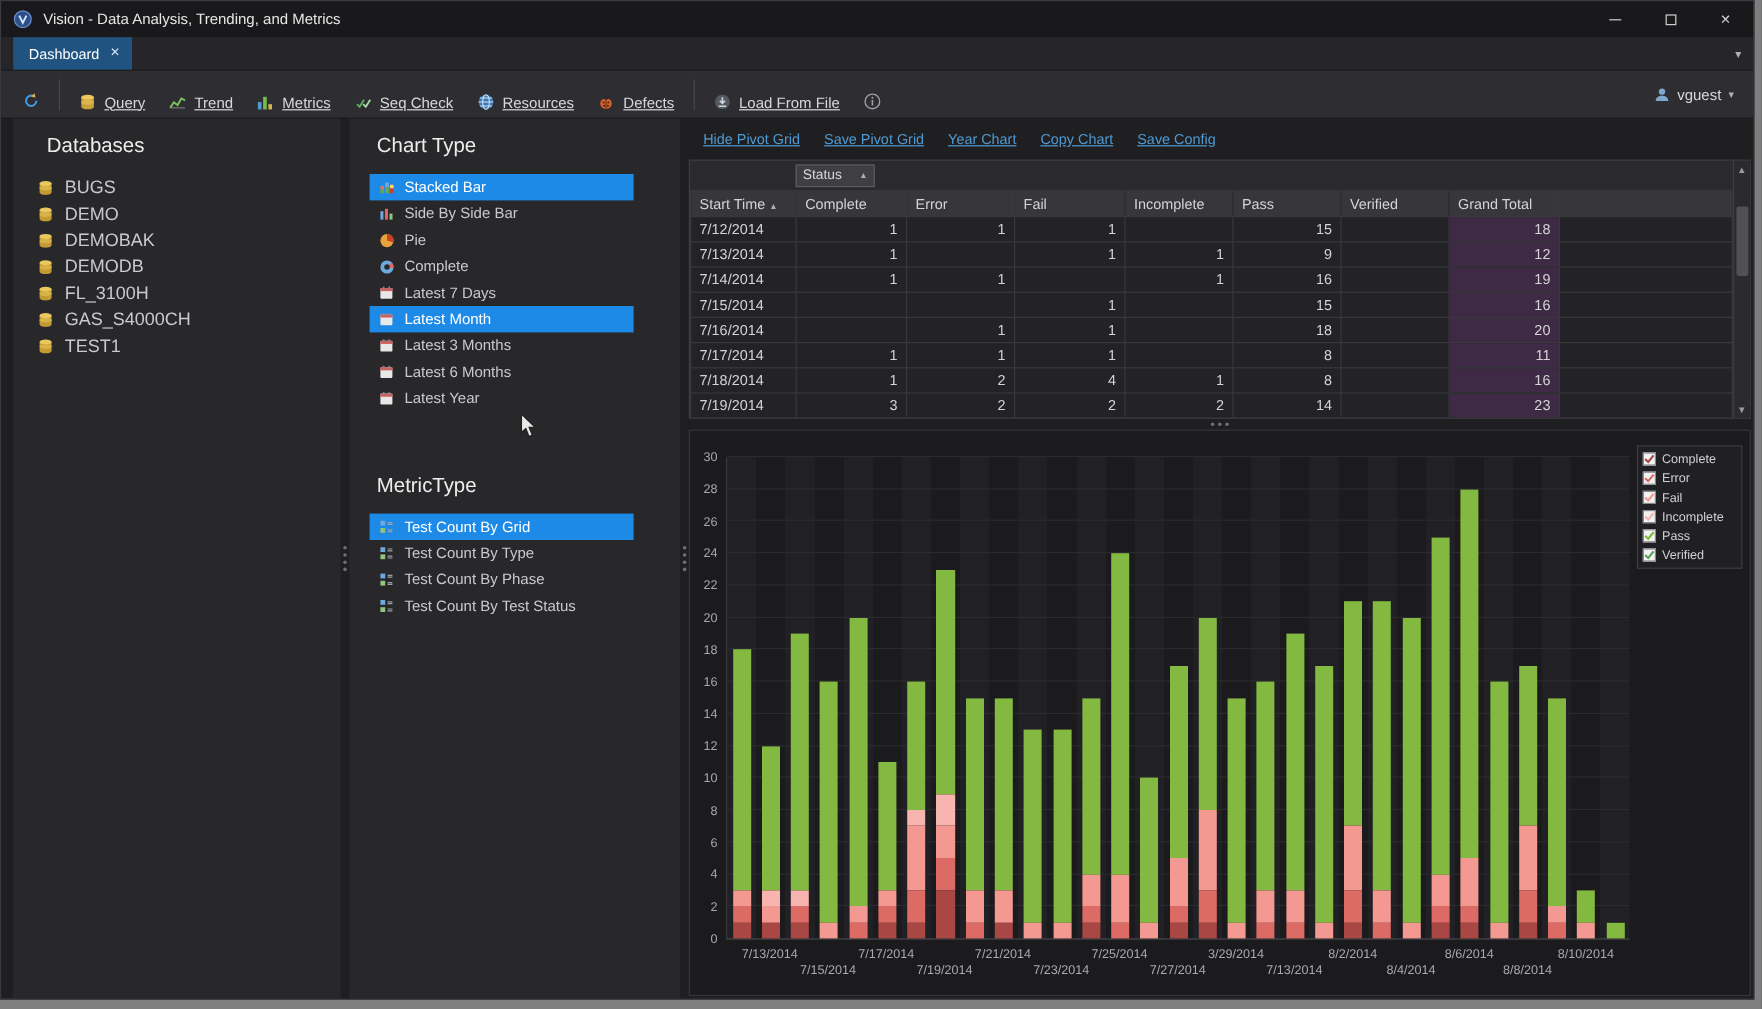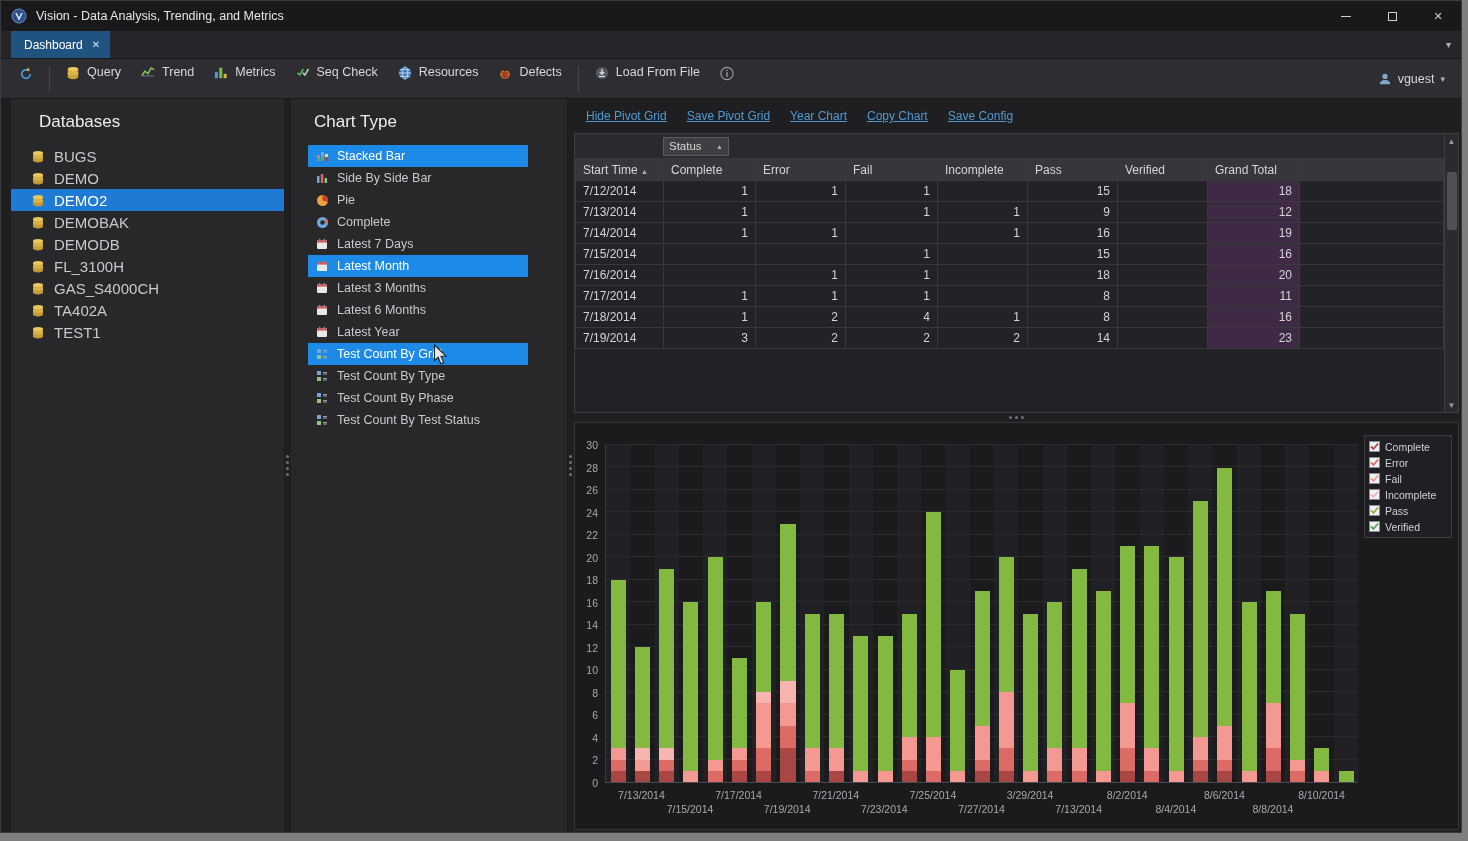--- a/index.html
+++ b/index.html
@@ -15,21 +15,21 @@
   .max-glyph{width:9px;height:9px;border:1px solid #cfcfcf;display:inline-block;}
 
   
   .tabbar{position:absolute;top:30px;left:0;right:0;height:28px;background:#26262a;border-bottom:1px solid #19191c;display:flex;align-items:stretch;}
   .tab{background:#20537f;color:#fff;display:flex;align-items:center;gap:9px;padding:0 10px 0 13px;font-size:12px;margin-left:10px;}
   .tab-close{color:#d6e6f5;font-size:10px;line-height:1;}
   .tab-caret{margin-left:auto;color:#aeb2b8;font-size:10px;display:flex;align-items:center;padding:0 10px;}
 
   
   .toolbar{position:absolute;top:58px;left:0;right:0;height:40px;background:#2e2e32;border-bottom:1px solid #19191c;display:flex;align-items:center;padding:0 8px;color:#d8d8d8;font-size:12.5px;}
-  .tool-btn{display:flex;align-items:flex-start;gap:7px;padding:0 10px;height:28px;border-radius:2px;white-space:nowrap;}
+  .tool-btn{display:flex;align-items:flex-end;gap:7px;padding:0 10px;height:28px;border-radius:2px;white-space:nowrap;text-decoration:underline;}
   .tb-sep{width:1px;height:26px;background:#46464c;margin:0 6px;}
   .tb-right{margin-left:auto;display:flex;align-items:center;gap:6px;padding-right:8px;}
   .user-caret{font-size:9px;color:#aeb2b8;}
 
   
   .main{position:absolute;top:98px;left:0;right:0;bottom:0;display:flex;background:#1f1f22;padding-left:10px;}
   .side-panel{background:#28282b;height:100%;overflow:hidden;}
   .panel-left{width:273px;}
   .panel-mid{width:276px;}
   .vsplit{width:7px;background:#1f1f22;display:flex;align-items:center;justify-content:center;}
@@ -46,21 +46,21 @@
   .opt-item{display:flex;align-items:center;gap:8px;height:22px;margin:0 39px 0 17px;padding-left:7px;font-size:12.5px;color:#c9c9cd;cursor:default;}
   .opt-item.selected{background:#1e8ae8;color:#fff;}
   .nav-ic{display:flex;width:14px;justify-content:center;flex:none;}
 
   
   .right-region{flex:1;display:flex;flex-direction:column;padding-right:2px;min-width:0;}
   .links-row{height:34px;display:flex;align-items:center;gap:20px;padding-left:12px;}
   .action-link{color:#4f9ad2;font-size:12px;text-decoration:underline;cursor:pointer;white-space:nowrap;}
 
   
-  .pivot{position:relative;height:280px;background:#232327;border:1px solid #3e3e42;overflow:hidden;flex:none;}
+  .pivot{position:relative;height:216px;background:#232327;border:1px solid #3e3e42;overflow:hidden;flex:none;}
   .pivot-filter-row{height:24px;background:#2a2a2e;display:flex;align-items:center;}
   .status-filter{margin-left:88px;width:66px;height:19px;background:#3e3e43;border:1px solid #5a5a60;color:#d8d8d8;font-size:11.5px;display:flex;align-items:center;justify-content:space-between;padding:0 5px;}
   .sort-asc{font-size:7px;color:#b0b0b4;}
   table.pivot-table{border-collapse:collapse;table-layout:fixed;width:calc(100% - 14px);}
   .pivot-table th,.pivot-table td{border:1px solid #39393d;height:21px;padding:0 7px;font-size:12px;color:#d4d4d6;font-weight:400;text-align:left;overflow:hidden;white-space:nowrap;}
   .pivot-table th{background:#37373b;height:22px;}
   .pivot-table td.num{text-align:right;}
   .pivot-table td.gt{background:#3e2a45;text-align:right;}
   .pv-scroll{position:absolute;top:0;right:0;bottom:0;width:14px;background:#2b2b2e;border-left:1px solid #3e3e42;display:flex;flex-direction:column;align-items:center;}
   .sb-arrow{height:14px;font-size:8px;color:#9a9a9e;display:flex;align-items:center;flex:none;}
@@ -245,79 +245,59 @@
           <div class="db-item">
             <span class="nav-ic">
               <svg width="12" height="13" viewBox="0 0 12 13">
                 <path d="M1 3 v7.2 c0 1.3 2.2 2.2 5 2.2 s5-0.9 5-2.2 V3" fill="#c49a35"></path>
                 <ellipse cx="6" cy="3" rx="5" ry="2.1" fill="#e9c95f"></ellipse>
                 <ellipse cx="6" cy="6.8" rx="5" ry="2" fill="#d8b34a"></ellipse>
               </svg>
             </span>
             <span>DEMO</span>
           </div>
-          <div class="db-item selected">
+          <div class="db-item">
             <span class="nav-ic">
               <svg width="12" height="13" viewBox="0 0 12 13">
                 <path d="M1 3 v7.2 c0 1.3 2.2 2.2 5 2.2 s5-0.9 5-2.2 V3" fill="#c49a35"></path>
                 <ellipse cx="6" cy="3" rx="5" ry="2.1" fill="#e9c95f"></ellipse>
                 <ellipse cx="6" cy="6.8" rx="5" ry="2" fill="#d8b34a"></ellipse>
               </svg>
             </span>
-            <span>DEMO2</span>
+            <span>DEMOBAK</span>
           </div>
           <div class="db-item">
             <span class="nav-ic">
               <svg width="12" height="13" viewBox="0 0 12 13">
                 <path d="M1 3 v7.2 c0 1.3 2.2 2.2 5 2.2 s5-0.9 5-2.2 V3" fill="#c49a35"></path>
                 <ellipse cx="6" cy="3" rx="5" ry="2.1" fill="#e9c95f"></ellipse>
                 <ellipse cx="6" cy="6.8" rx="5" ry="2" fill="#d8b34a"></ellipse>
               </svg>
             </span>
-            <span>DEMOBAK</span>
+            <span>DEMODB</span>
           </div>
           <div class="db-item">
             <span class="nav-ic">
               <svg width="12" height="13" viewBox="0 0 12 13">
                 <path d="M1 3 v7.2 c0 1.3 2.2 2.2 5 2.2 s5-0.9 5-2.2 V3" fill="#c49a35"></path>
                 <ellipse cx="6" cy="3" rx="5" ry="2.1" fill="#e9c95f"></ellipse>
                 <ellipse cx="6" cy="6.8" rx="5" ry="2" fill="#d8b34a"></ellipse>
               </svg>
             </span>
-            <span>DEMODB</span>
+            <span>FL_3100H</span>
           </div>
           <div class="db-item">
             <span class="nav-ic">
               <svg width="12" height="13" viewBox="0 0 12 13">
                 <path d="M1 3 v7.2 c0 1.3 2.2 2.2 5 2.2 s5-0.9 5-2.2 V3" fill="#c49a35"></path>
                 <ellipse cx="6" cy="3" rx="5" ry="2.1" fill="#e9c95f"></ellipse>
                 <ellipse cx="6" cy="6.8" rx="5" ry="2" fill="#d8b34a"></ellipse>
               </svg>
             </span>
-            <span>FL_3100H</span>
-          </div>
-          <div class="db-item">
-            <span class="nav-ic">
-              <svg width="12" height="13" viewBox="0 0 12 13">
-                <path d="M1 3 v7.2 c0 1.3 2.2 2.2 5 2.2 s5-0.9 5-2.2 V3" fill="#c49a35"></path>
-                <ellipse cx="6" cy="3" rx="5" ry="2.1" fill="#e9c95f"></ellipse>
-                <ellipse cx="6" cy="6.8" rx="5" ry="2" fill="#d8b34a"></ellipse>
-              </svg>
-            </span>
             <span>GAS_S4000CH</span>
-          </div>
-          <div class="db-item">
-            <span class="nav-ic">
-              <svg width="12" height="13" viewBox="0 0 12 13">
-                <path d="M1 3 v7.2 c0 1.3 2.2 2.2 5 2.2 s5-0.9 5-2.2 V3" fill="#c49a35"></path>
-                <ellipse cx="6" cy="3" rx="5" ry="2.1" fill="#e9c95f"></ellipse>
-                <ellipse cx="6" cy="6.8" rx="5" ry="2" fill="#d8b34a"></ellipse>
-              </svg>
-            </span>
-            <span>TA402A</span>
           </div>
           <div class="db-item">
             <span class="nav-ic">
               <svg width="12" height="13" viewBox="0 0 12 13">
                 <path d="M1 3 v7.2 c0 1.3 2.2 2.2 5 2.2 s5-0.9 5-2.2 V3" fill="#c49a35"></path>
                 <ellipse cx="6" cy="3" rx="5" ry="2.1" fill="#e9c95f"></ellipse>
                 <ellipse cx="6" cy="6.8" rx="5" ry="2" fill="#d8b34a"></ellipse>
               </svg>
             </span>
             <span>TEST1</span>
@@ -430,20 +410,21 @@
               <svg width="12" height="12" viewBox="0 0 12 12">
                 <rect x="1" y="2" width="10" height="9" rx="1" fill="#e8e8e8"></rect>
                 <rect x="1" y="2" width="10" height="2.6" fill="#d05c5c"></rect>
                 <rect x="3" y="0.8" width="1.4" height="2.4" fill="#888"></rect>
                 <rect x="7.6" y="0.8" width="1.4" height="2.4" fill="#888"></rect>
               </svg>
             </span>
             <span>Latest Year</span>
           </div>
         </div>
+      <div class="panel-header section-gap">MetricType</div>
       <div id="metric-type-list">
           <div class="opt-item selected">
             <span class="nav-ic">
               <svg width="12" height="12" viewBox="0 0 12 12">
                 <rect x="1" y="1" width="4" height="4" fill="#6fa8dc"></rect>
                 <rect x="1" y="7" width="4" height="4" fill="#93c47d"></rect>
                 <path d="M7 2.5 h4 M7 4 h4 M7 8.5 h4 M7 10 h4" stroke="#9aa0a6" stroke-width="1"></path>
               </svg>
             </span>
             <span>Test Count By Grid</span>

